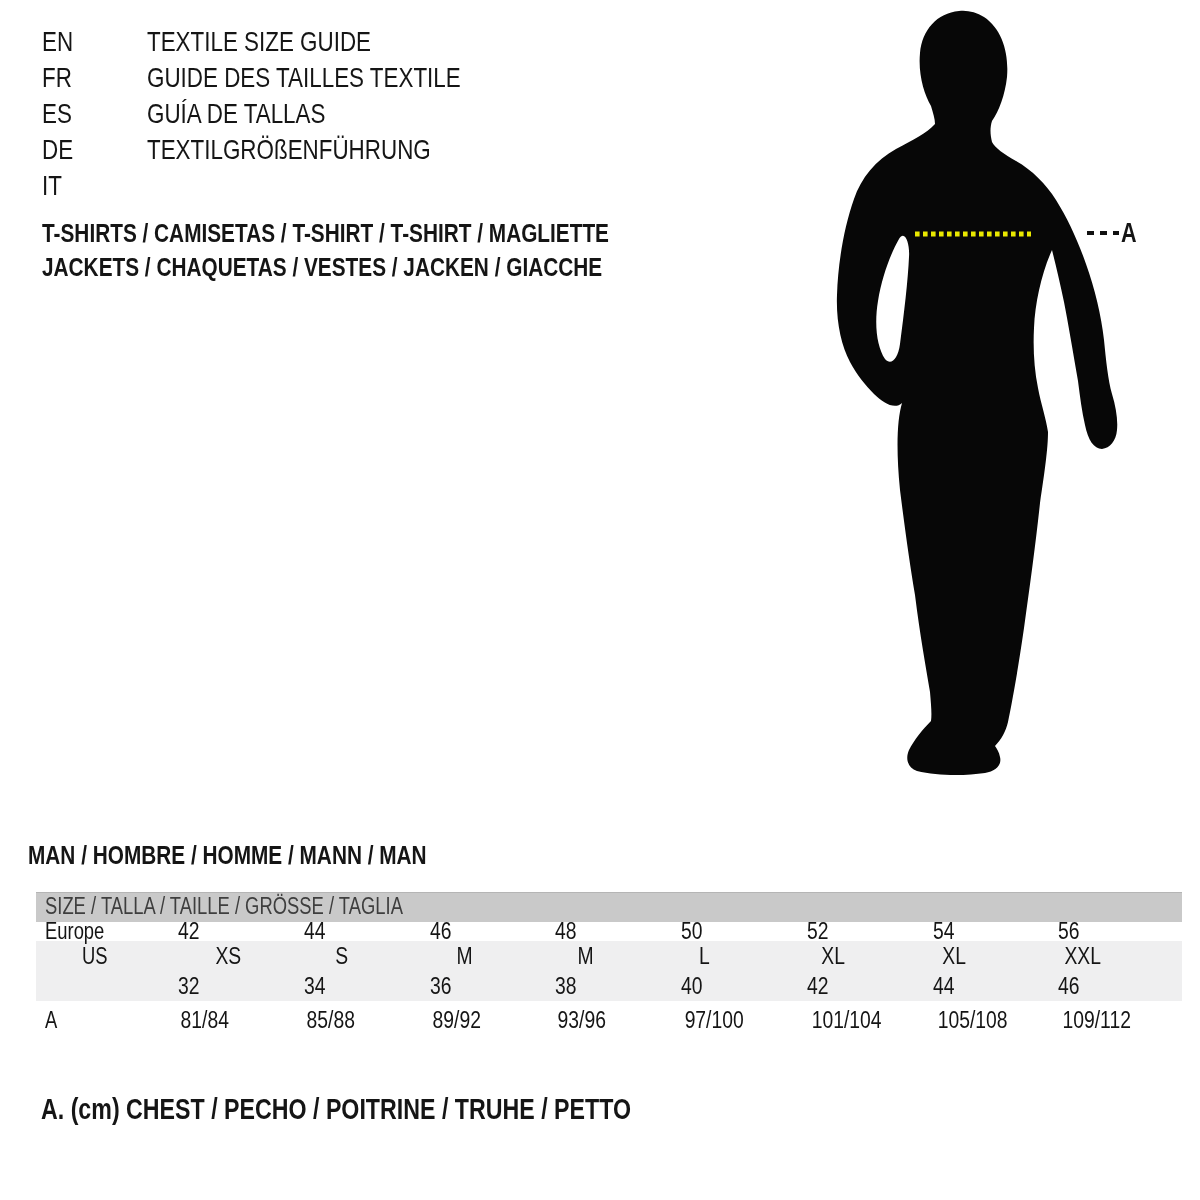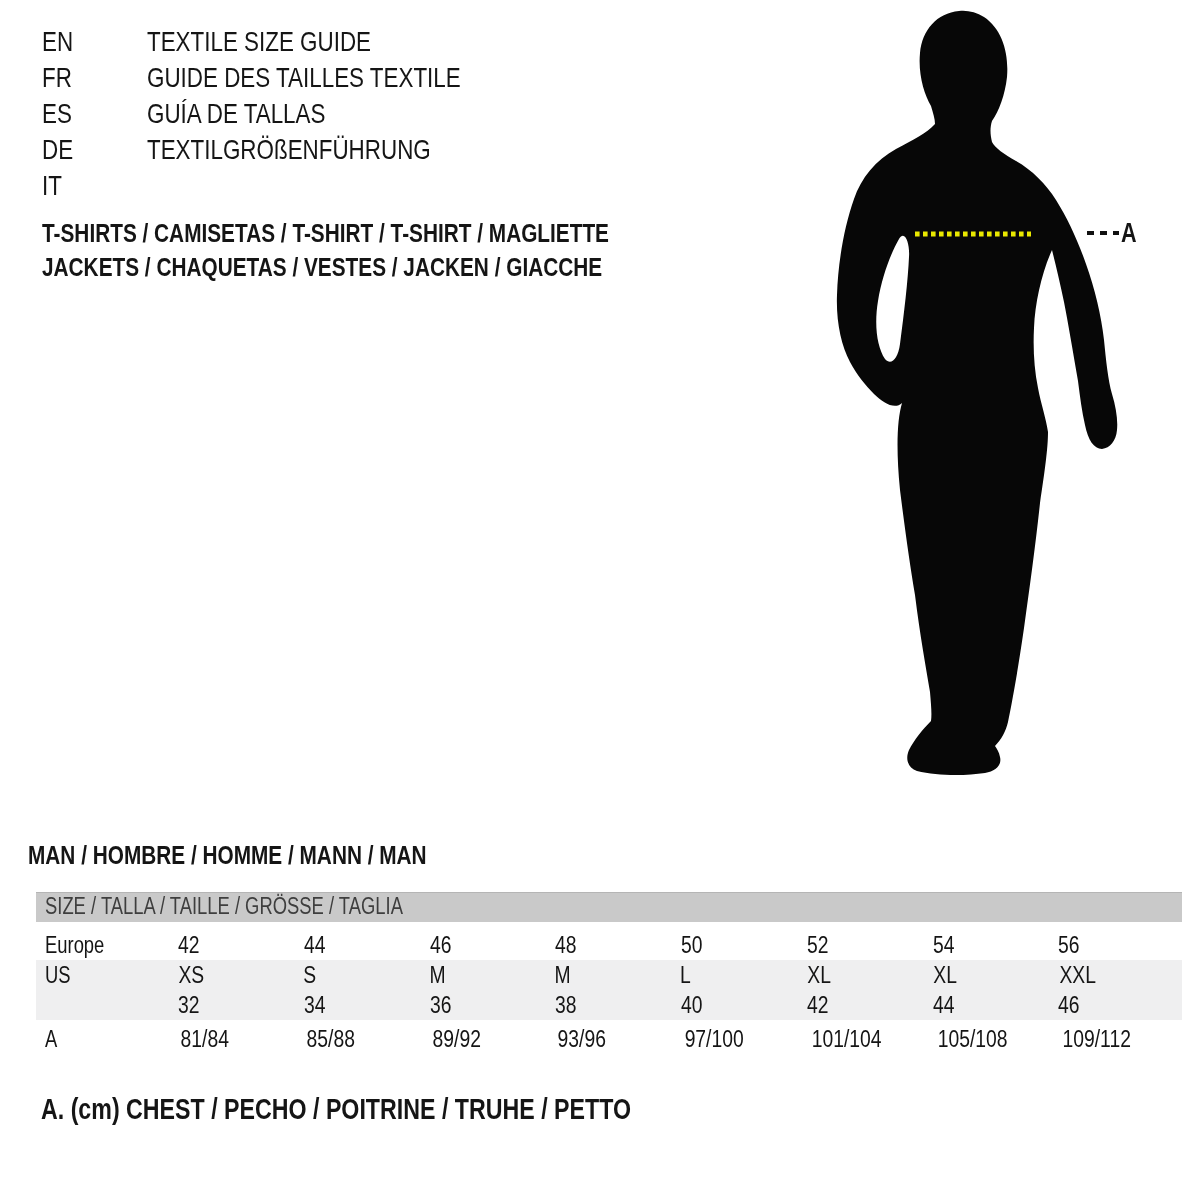--- a/index.html
+++ b/index.html
@@ -35,22 +35,22 @@
   .st-header {
     height: 30px; background: #c9c9c9; color: #3e3e3e;
     display: flex; align-items: flex-start; padding-left: 9px; box-sizing: border-box;
     font-size: 23px; font-weight: 400;
     border-top: 1px solid #b5b5b5;
   }
   .st-row { display: flex; align-items: center; font-size: 23px; font-weight: 400; }
   .st-row.stripe { background: #efeff0; }
   .st-label { width: 140px; padding-left: 9px; box-sizing: border-box; }
   .st-cell { flex: 1 1 0; text-align: left; }
-  .h-europe { height: 30px; margin-top: 8px; }
-  .h-us     { height: 30px; }
+  .h-europe { height: 19px; }
+  .h-us     { height: 30px; padding-left: 37px; }
   .h-num    { height: 30px; }
   .h-a      { height: 38px; }
 
   
   .footnote { left: 41px; top: 1093px; font-weight: 700; font-size: 29px; }
 </style>
 </head>
 <body>
 
 <div class="abs lang-block">

